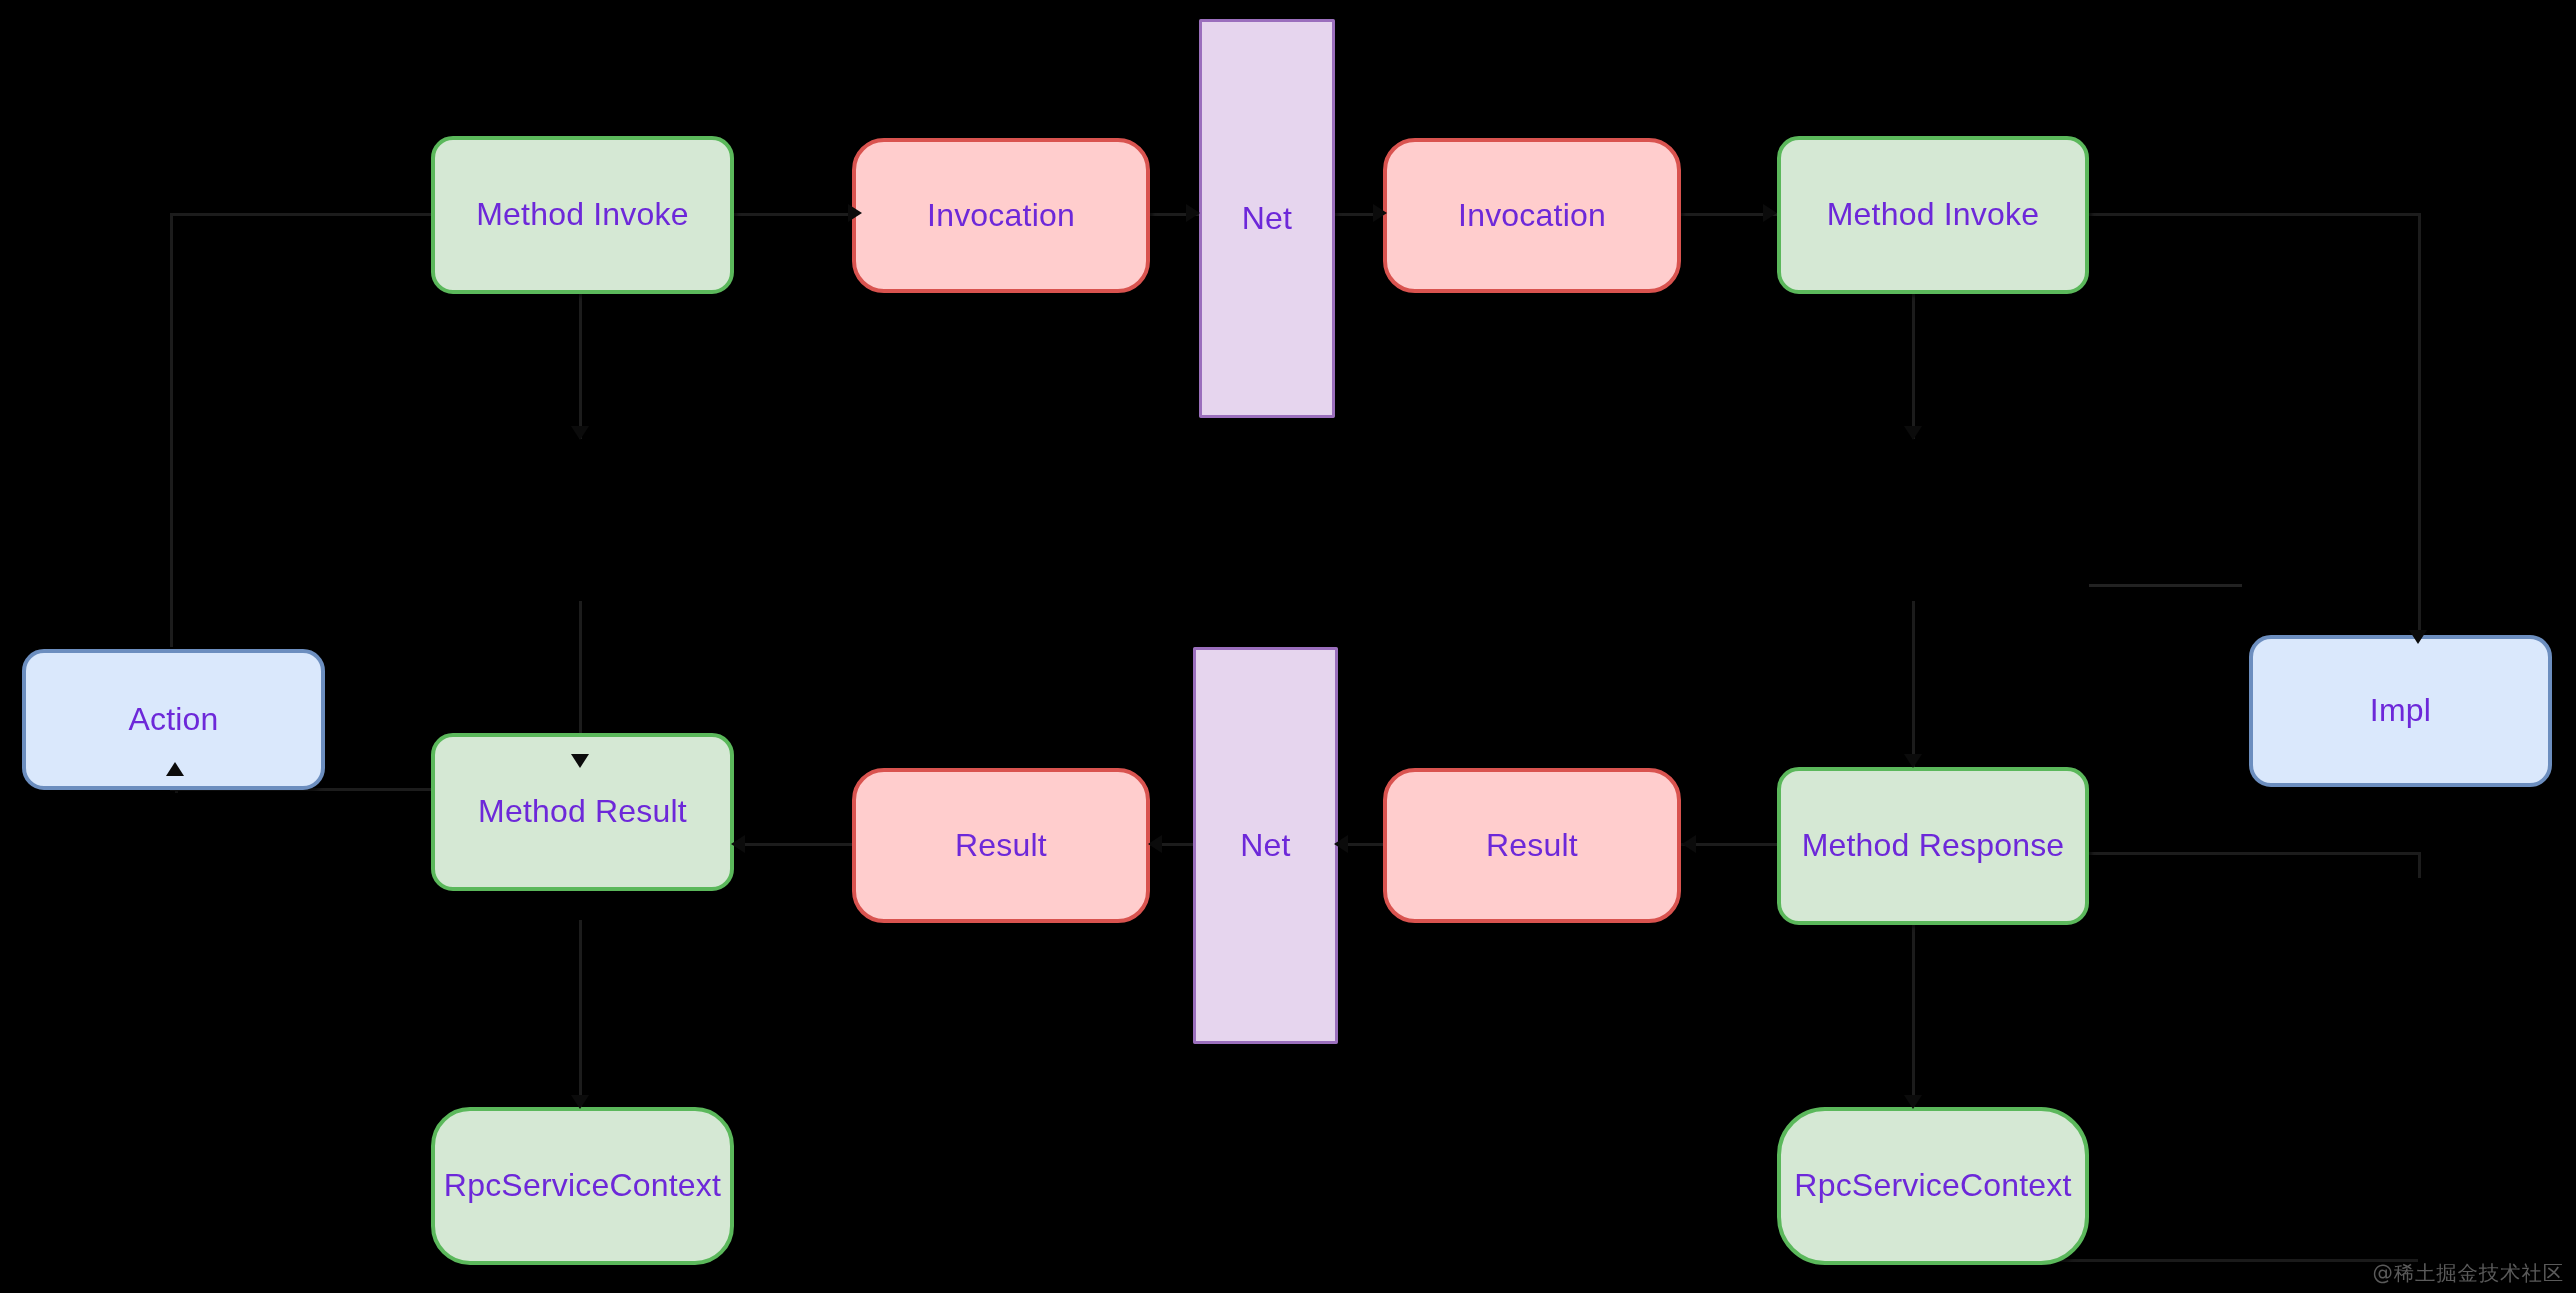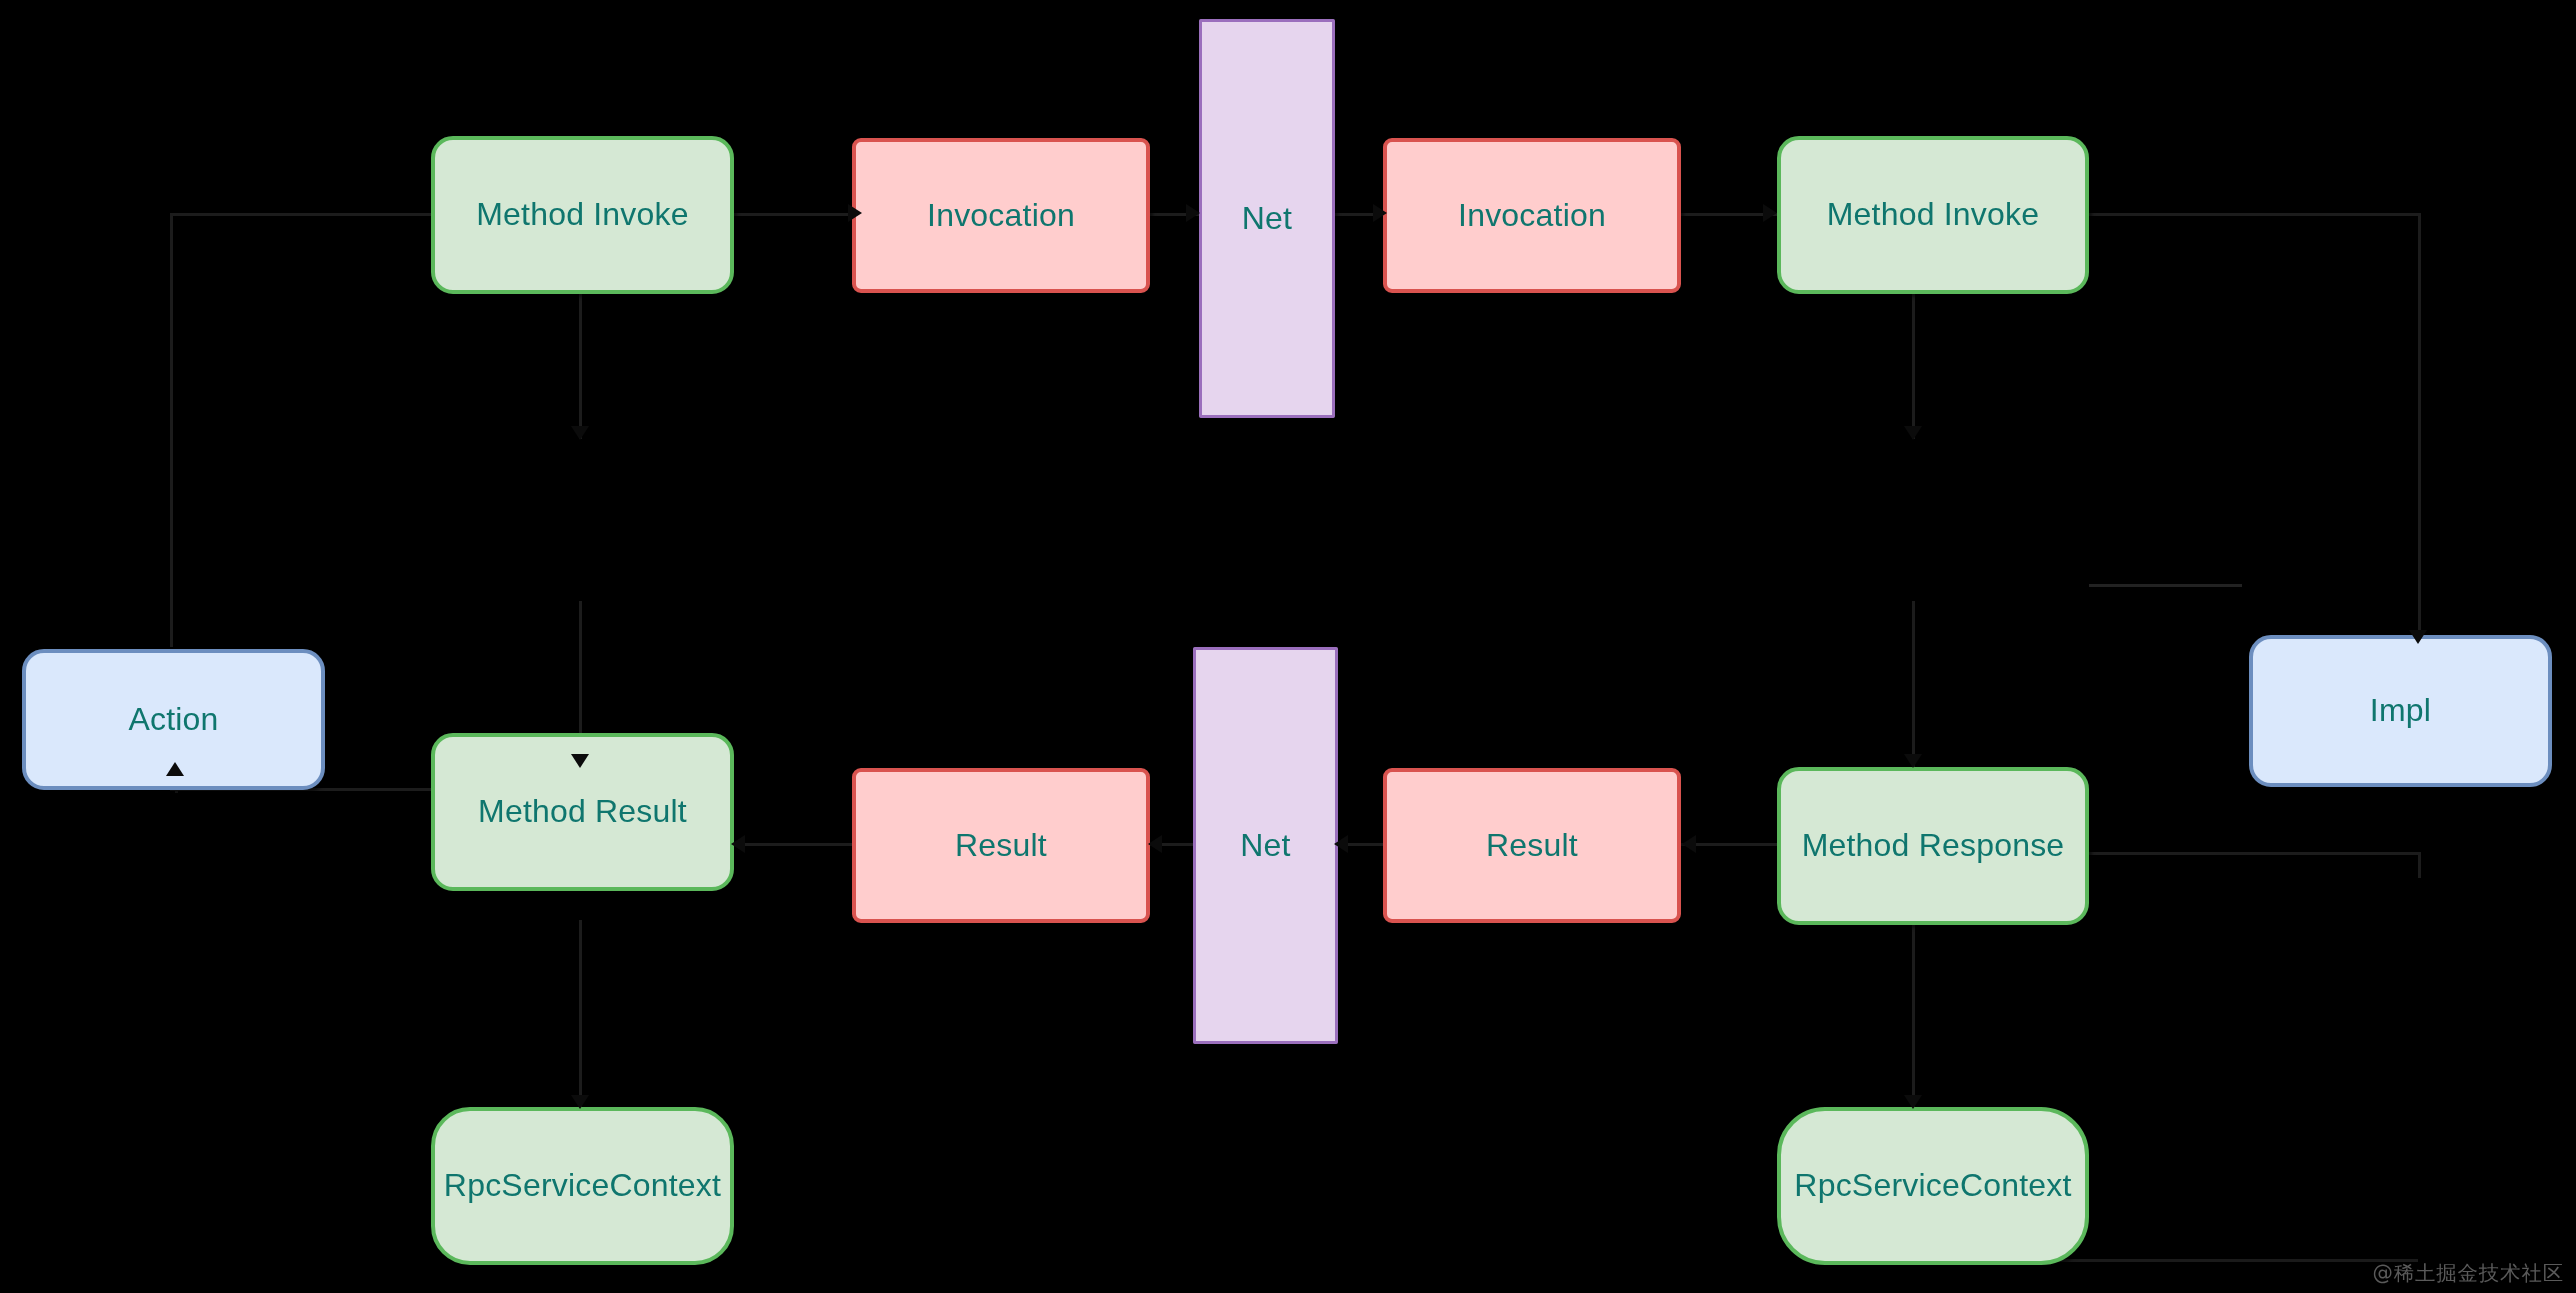--- a/index.html
+++ b/index.html
@@ -18,42 +18,42 @@
     background: #000000;
     overflow: hidden;
   }
   .node {
     position: absolute;
     box-sizing: border-box;
     display: flex;
     align-items: center;
     justify-content: center;
     text-align: center;
-    color: #0f766e;
+    color: #6d28d9;
     font-size: 32px;
     line-height: 1.1;
     letter-spacing: 0.2px;
     white-space: nowrap;
     box-shadow: 2.6px 2.6px 3.4px rgba(0,0,0,0.55);
   }
   .node .label {
     display: block;
     position: relative;
     z-index: 2;
   }
   
   .n-green {
     background: #d5e8d4;
     border: 4.3px solid #5bb85b;
     border-radius: 22px;
   }
   .n-red {
     background: #ffcdcd;
     border: 4.3px solid #d9534f;
-    border-radius: 9px;
+    border-radius: 32px;
   }
   .n-blue {
     background: #dae8fc;
     border: 4.3px solid #6c8ebf;
     border-radius: 22px;
   }
   .n-purple {
     background: #e6d5ee;
     border: 3.4px solid #9b6fbd;
     border-radius: 1.7px;

